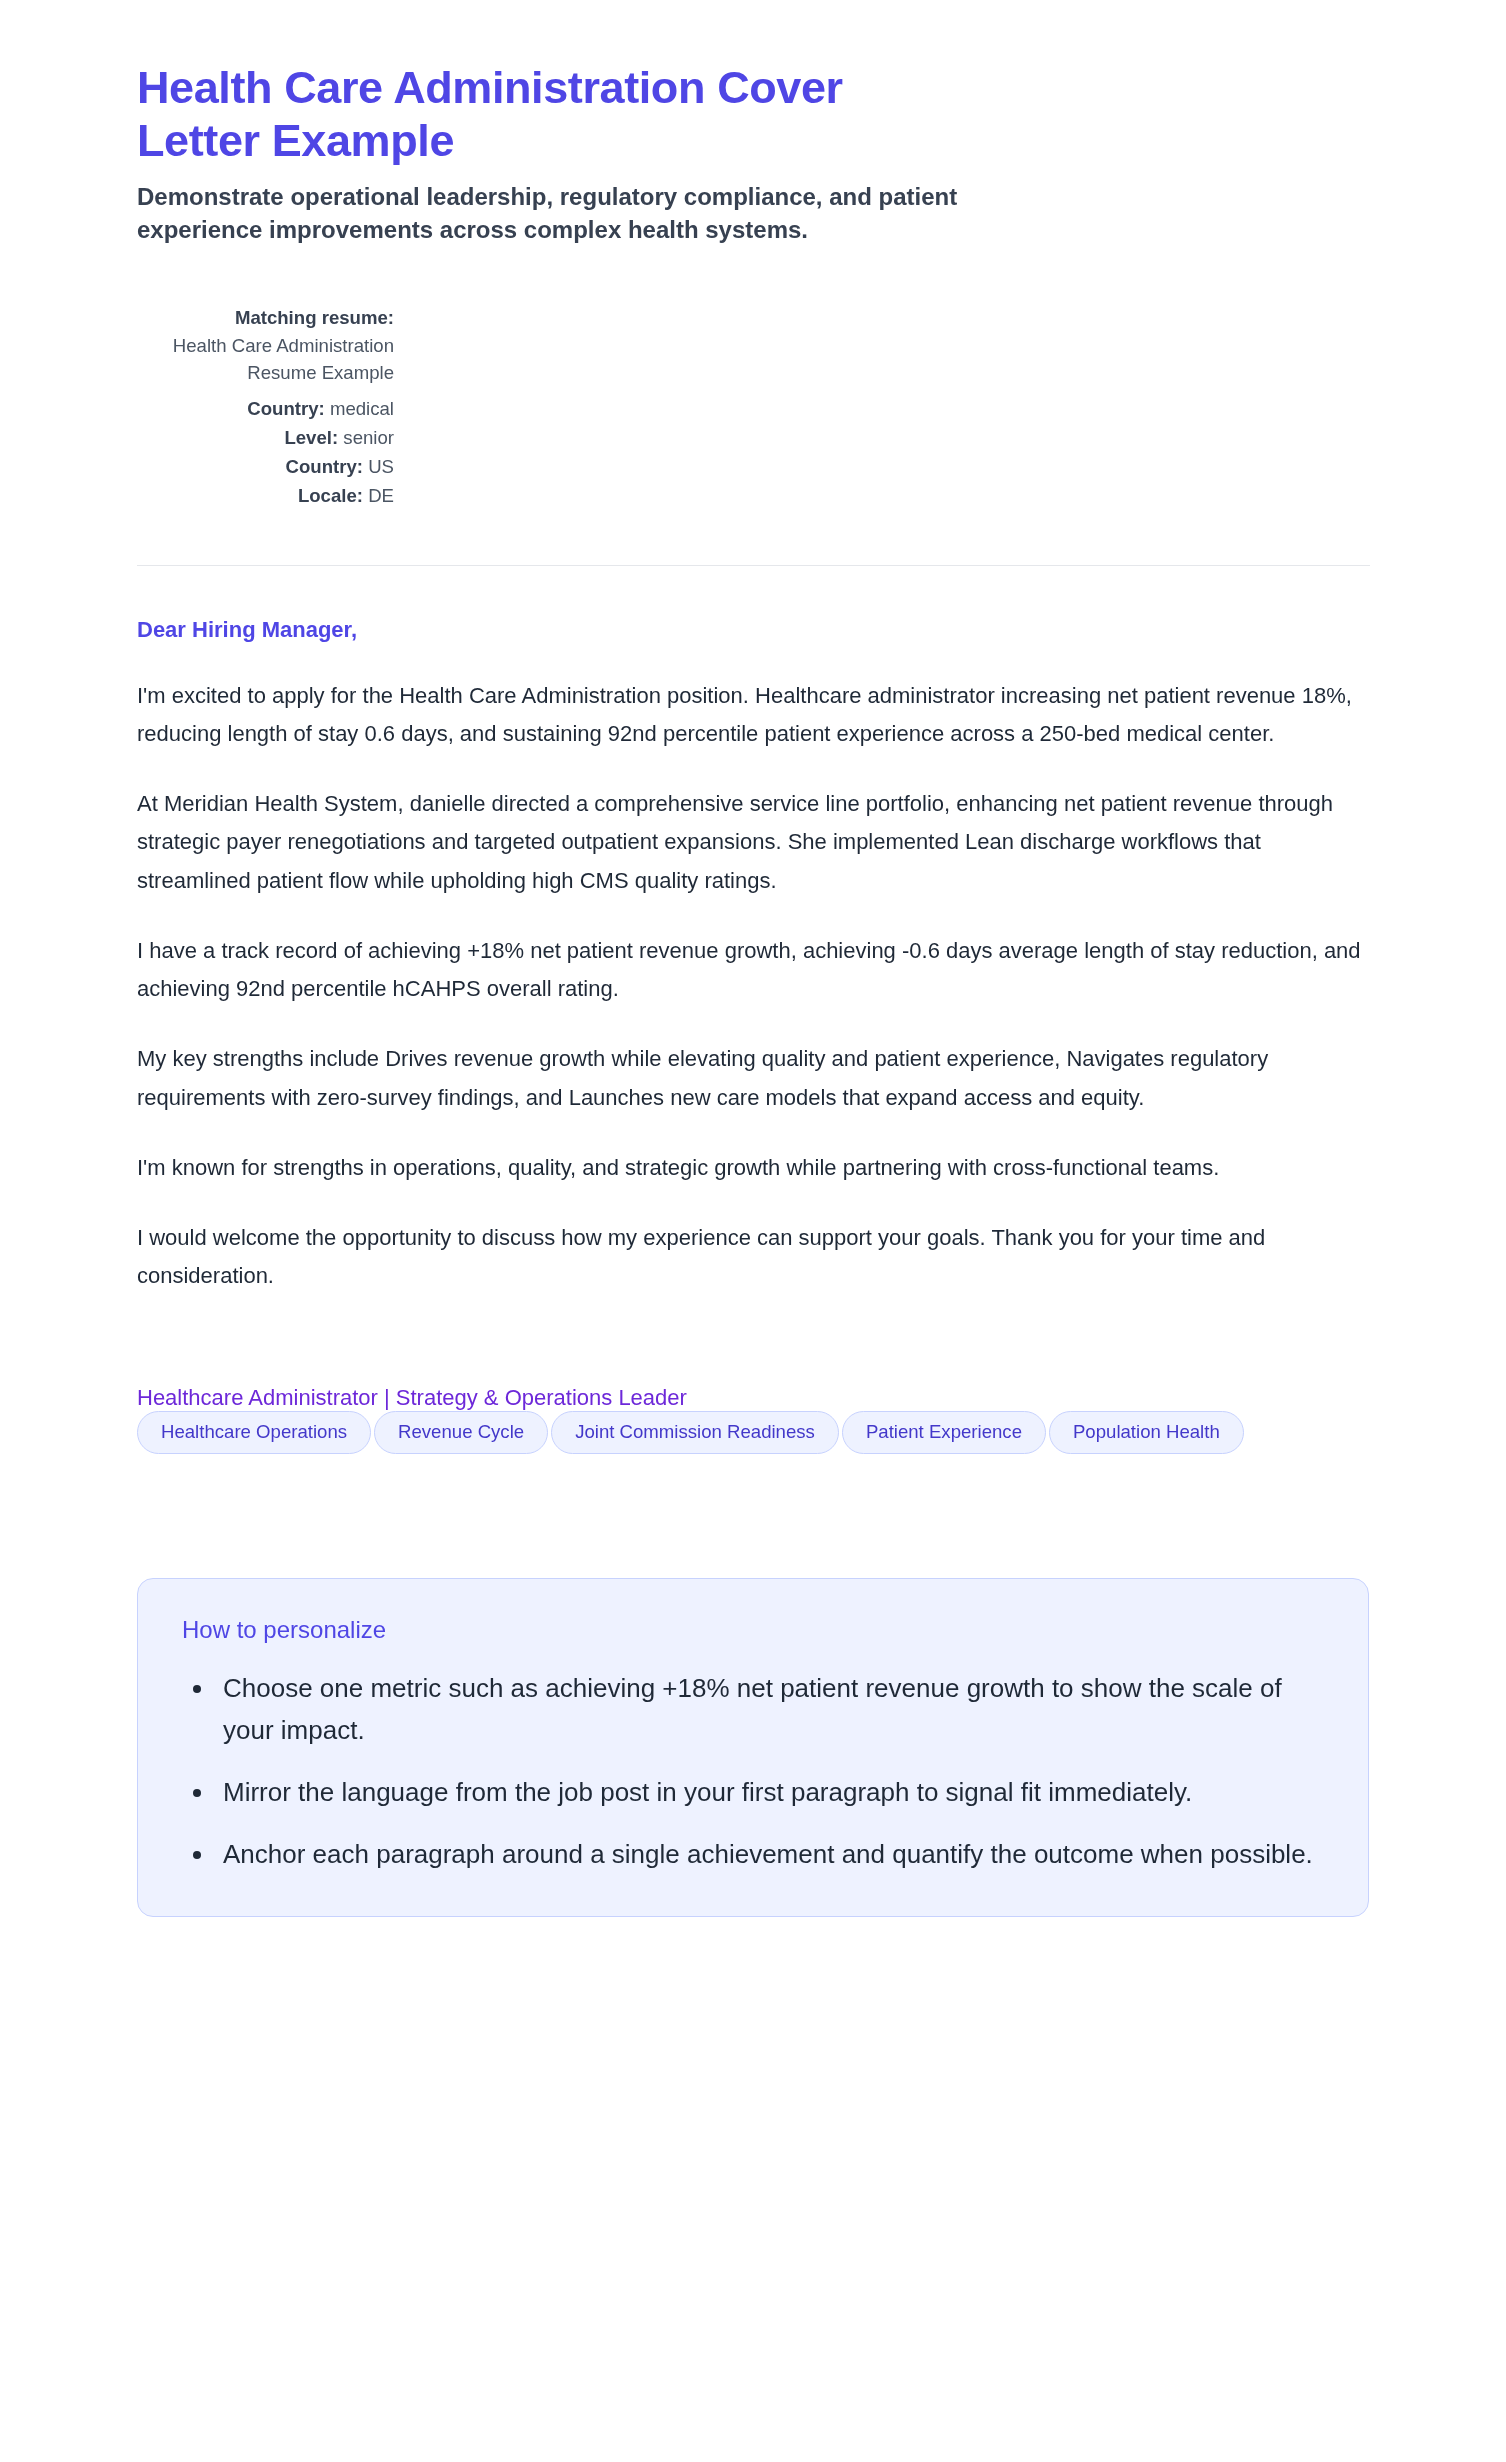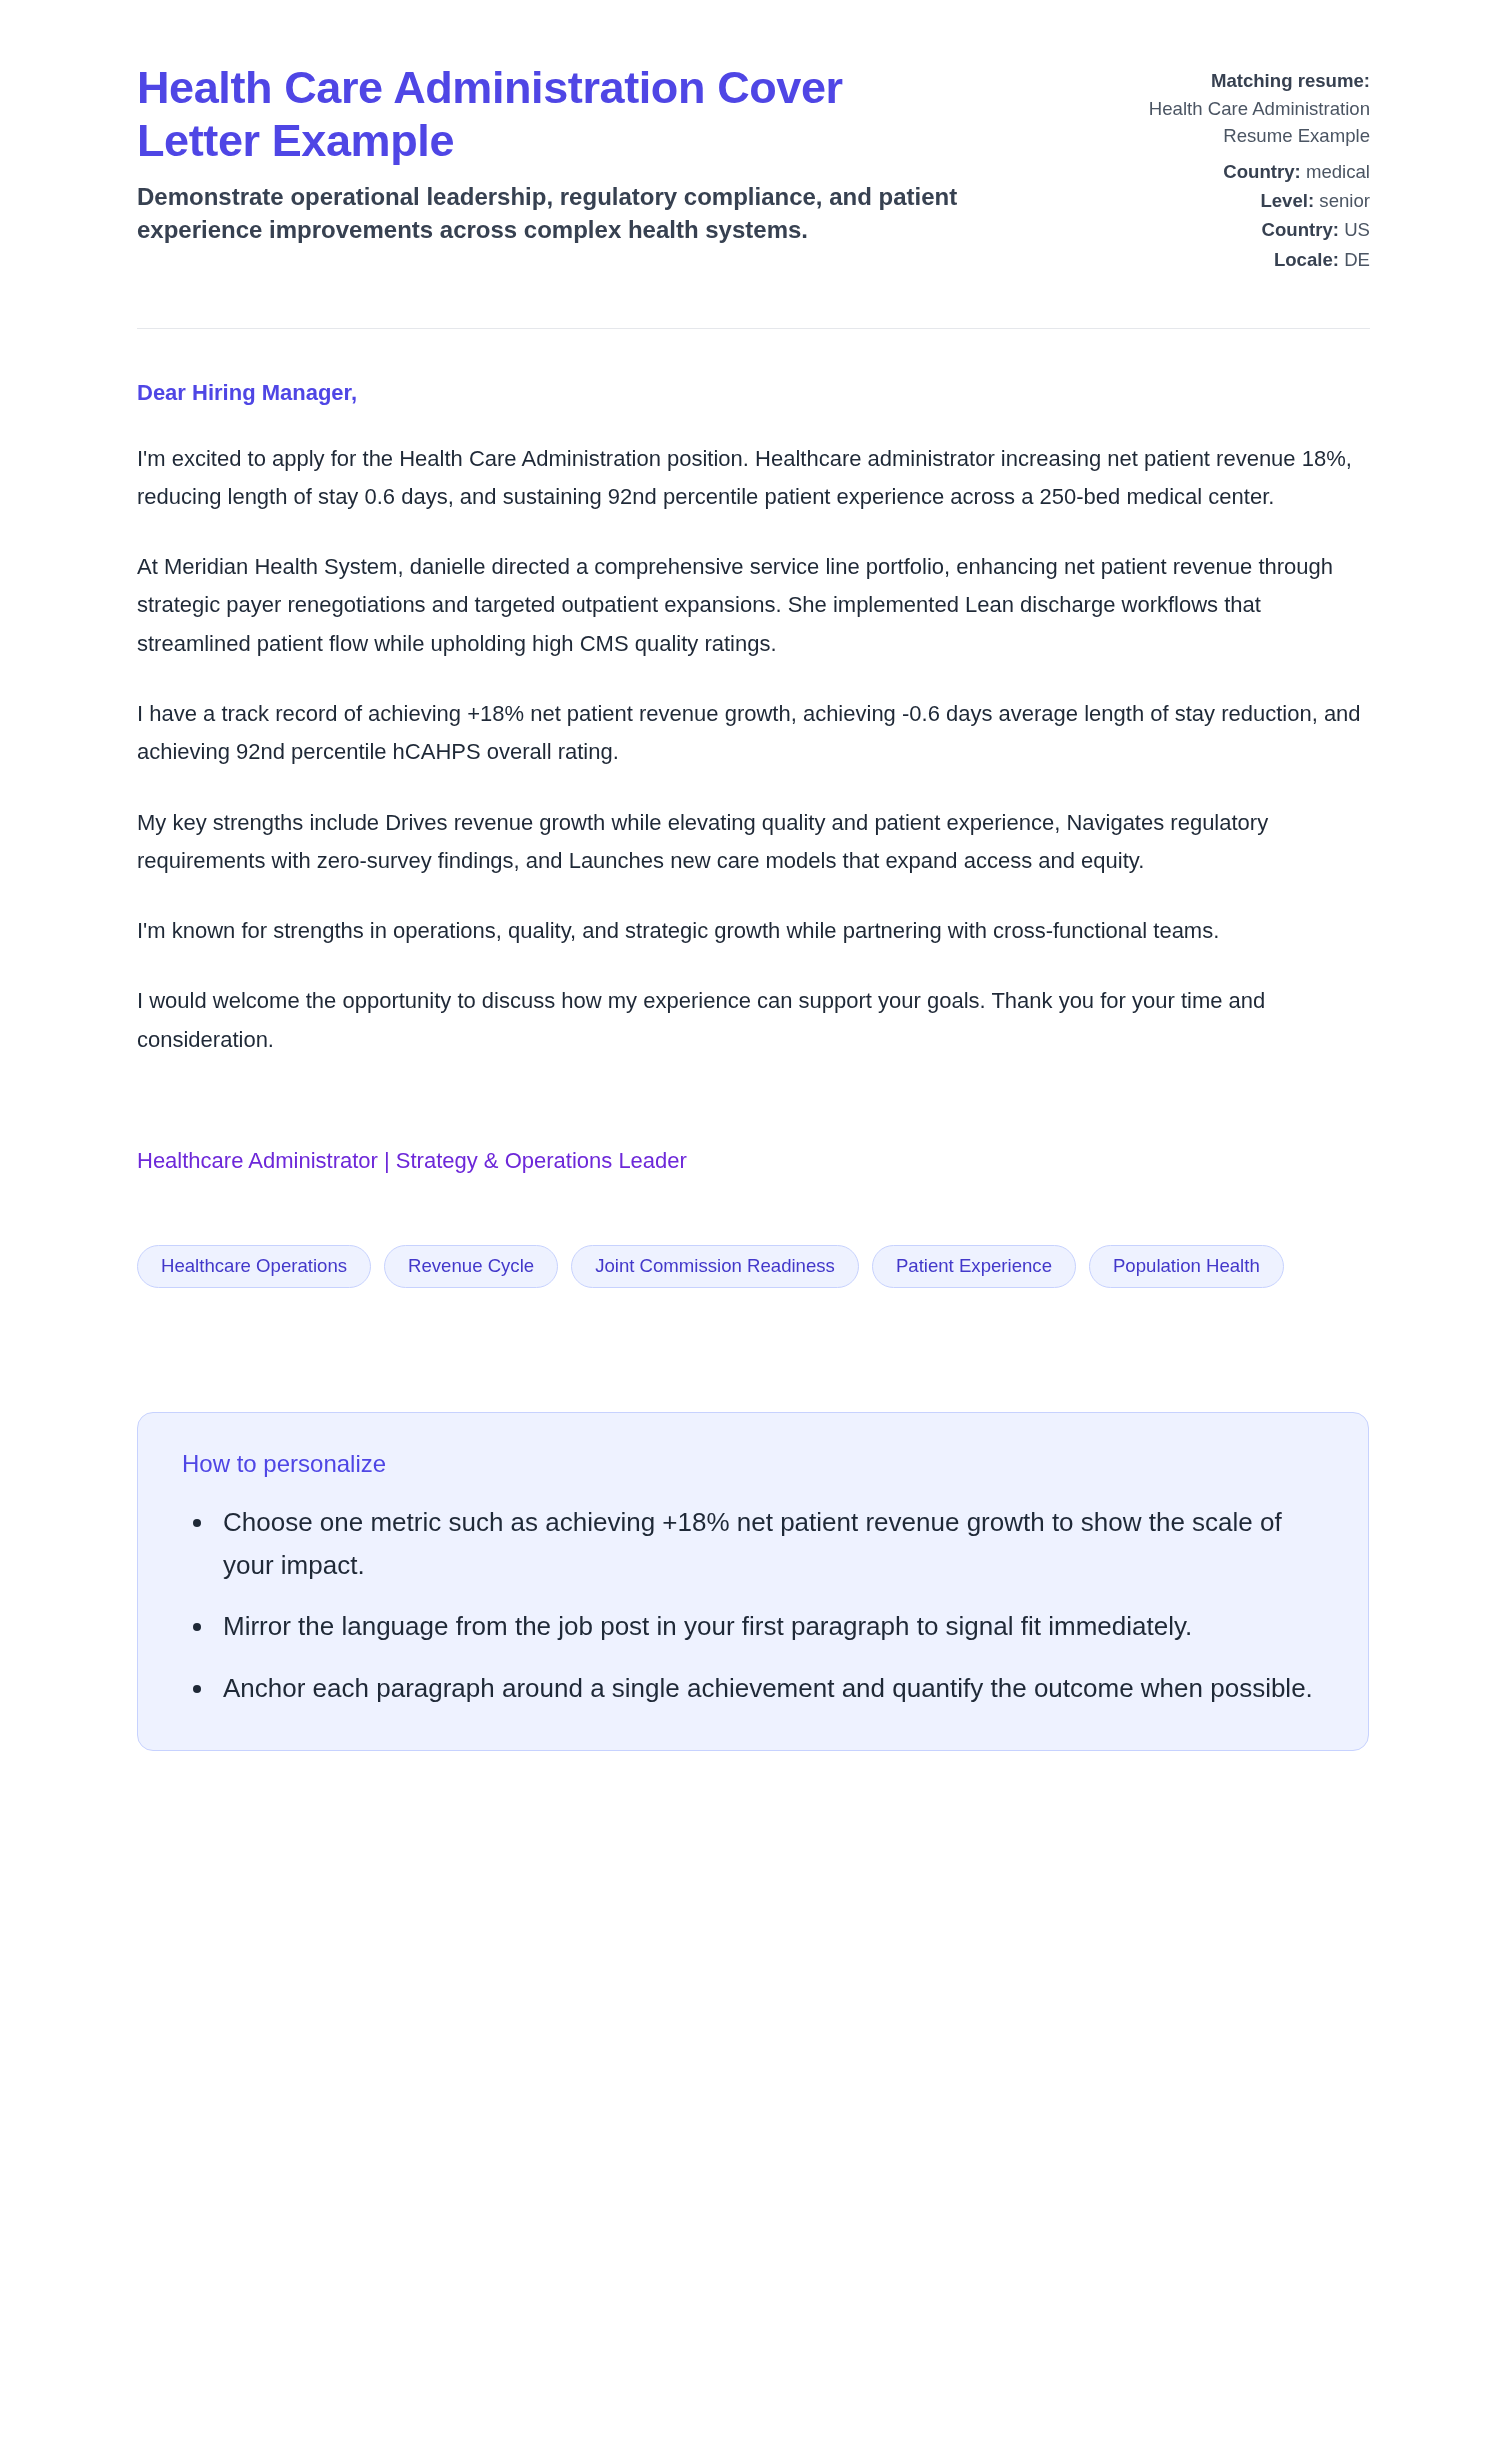--- a/index.html
+++ b/index.html
@@ -21,20 +21,21 @@
   }
 
   
   .header {
     display: flex;
     align-items: flex-start;
     justify-content: space-between;
     gap: 53px;
     padding-bottom: 53px;
     border-bottom: 1.8px solid #e5e7eb;
+    flex-direction: column;
   }
   .header-left {
     flex: 1 1 auto;
     max-width: 922px;
   }
   .doc-title {
     font-size: 45px;
     line-height: 1.17;
     font-weight: bold;
     color: #4f46e5;
@@ -99,22 +100,21 @@
   .signature-title {
     font-size: 22px;
     color: #6d28d9;
     margin: 0;
   }
 
   
   .tags {
     display: flex;
     flex-wrap: wrap;
-    gap: 13px;
-    margin-top: 71px;
+    gap: 3px;
     max-width: 1241px;
   }
   .tag {
     border: 0.9px solid #c7d2fe;
     background: #eef2ff;
     color: #4338ca;
     border-radius: 885px;
     padding: 11.5px 23px;
     font-size: 18.6px;
     line-height: 1;

